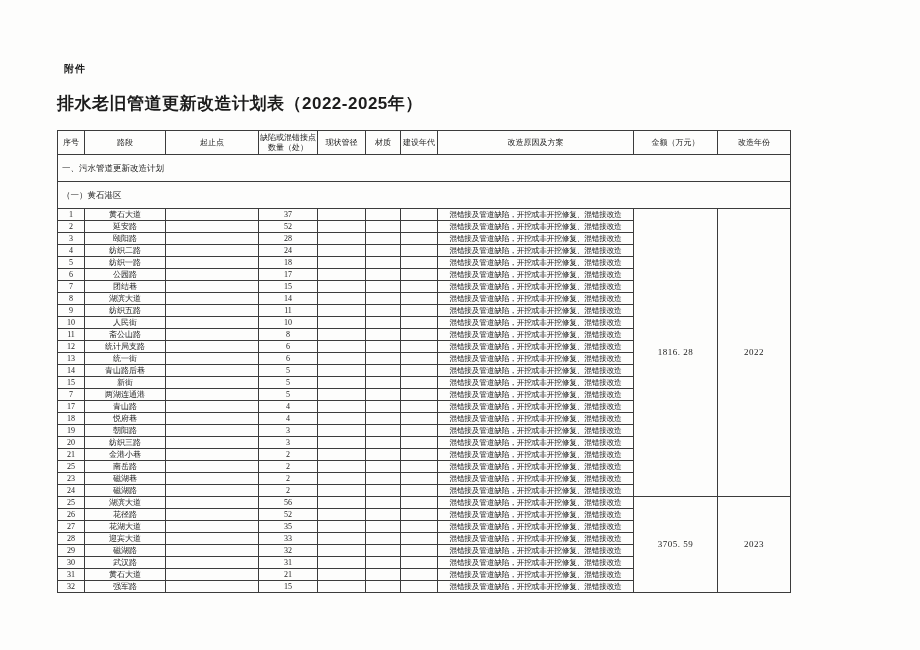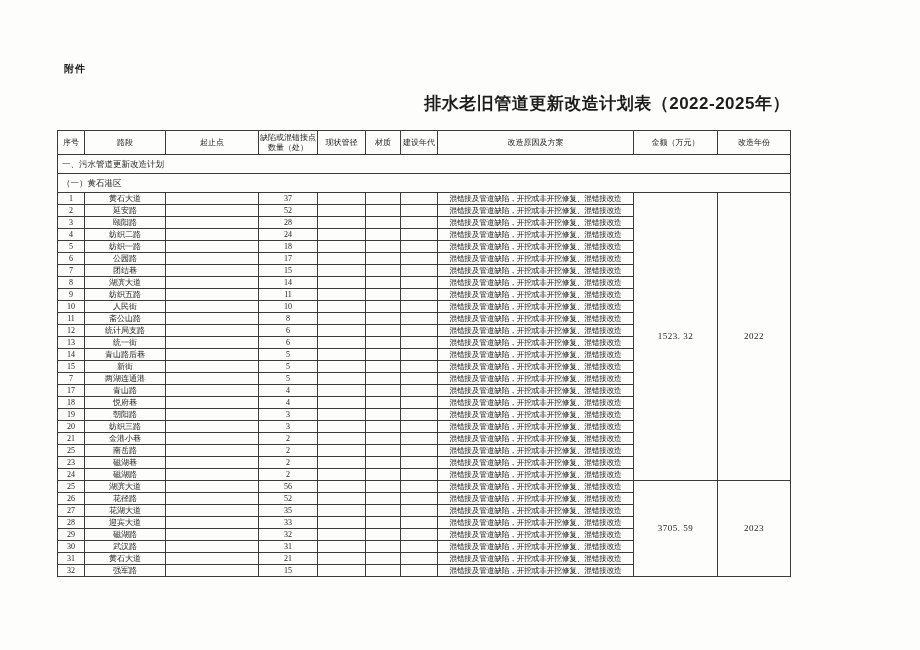--- a/index.html
+++ b/index.html
@@ -11,21 +11,21 @@
     overflow: hidden;
     position: relative;
   }
   .page { position: absolute; inset: 0; background: #fdfdfc; }
   .attachment {
     position: absolute; left: 64px; top: 62px;
     font-size: 10px; font-weight: bold; letter-spacing: 1px;
   }
   .doc-title {
     position: absolute; left: 57px; top: 92px; width: 733px;
-    text-align: right; font-size: 17px; font-weight: bold;
+    text-align: left; font-size: 17px; font-weight: bold;
     letter-spacing: 0.5px;
     font-family: "Liberation Sans", "DejaVu Sans", sans-serif;
   }
   table.plan {
     position: absolute; left: 57px; top: 130px;
     width: 733px;
     border-collapse: collapse;
     table-layout: fixed;
     font-size: 8px;
   }
@@ -41,21 +41,21 @@
   }
   table.plan thead th {
     height: 24px;
     font-weight: normal;
     font-size: 8px;
     white-space: normal;
     line-height: 10px;
   }
   tr.section-row td {
     text-align: left;
-    height: 19px;
+    height: 27px;
     padding-left: 4px;
     font-size: 8.5px;
   }
   td.c-road { text-align: left; padding-left: 3px; }
   td.c-reason { font-size: 7.7px; letter-spacing: -0.2px; }
   td.c-amt, td.c-year { font-size: 9px; letter-spacing: 0.5px; }
 </style>
 </head>
 <body>
 
@@ -102,21 +102,21 @@
 
     <tr>
           <td class="c-no">1</td>
           <td class="c-road">黄石大道</td>
           <td class="c-se"></td>
           <td class="c-cnt">37</td>
           <td class="c-dia"></td>
           <td class="c-mat"></td>
           <td class="c-era"></td>
           <td class="c-reason">混错接及管道缺陷，开挖或非开挖修复、混错接改造</td>
-          <td class="c-amt" rowspan="24">1523. 32</td>
+          <td class="c-amt" rowspan="24">1816. 28</td>
           <td class="c-year" rowspan="24">2022</td>
         </tr>
         <tr>
           <td class="c-no">2</td>
           <td class="c-road">延安路</td>
           <td class="c-se"></td>
           <td class="c-cnt">52</td>
           <td class="c-dia"></td>
           <td class="c-mat"></td>
           <td class="c-era"></td>

